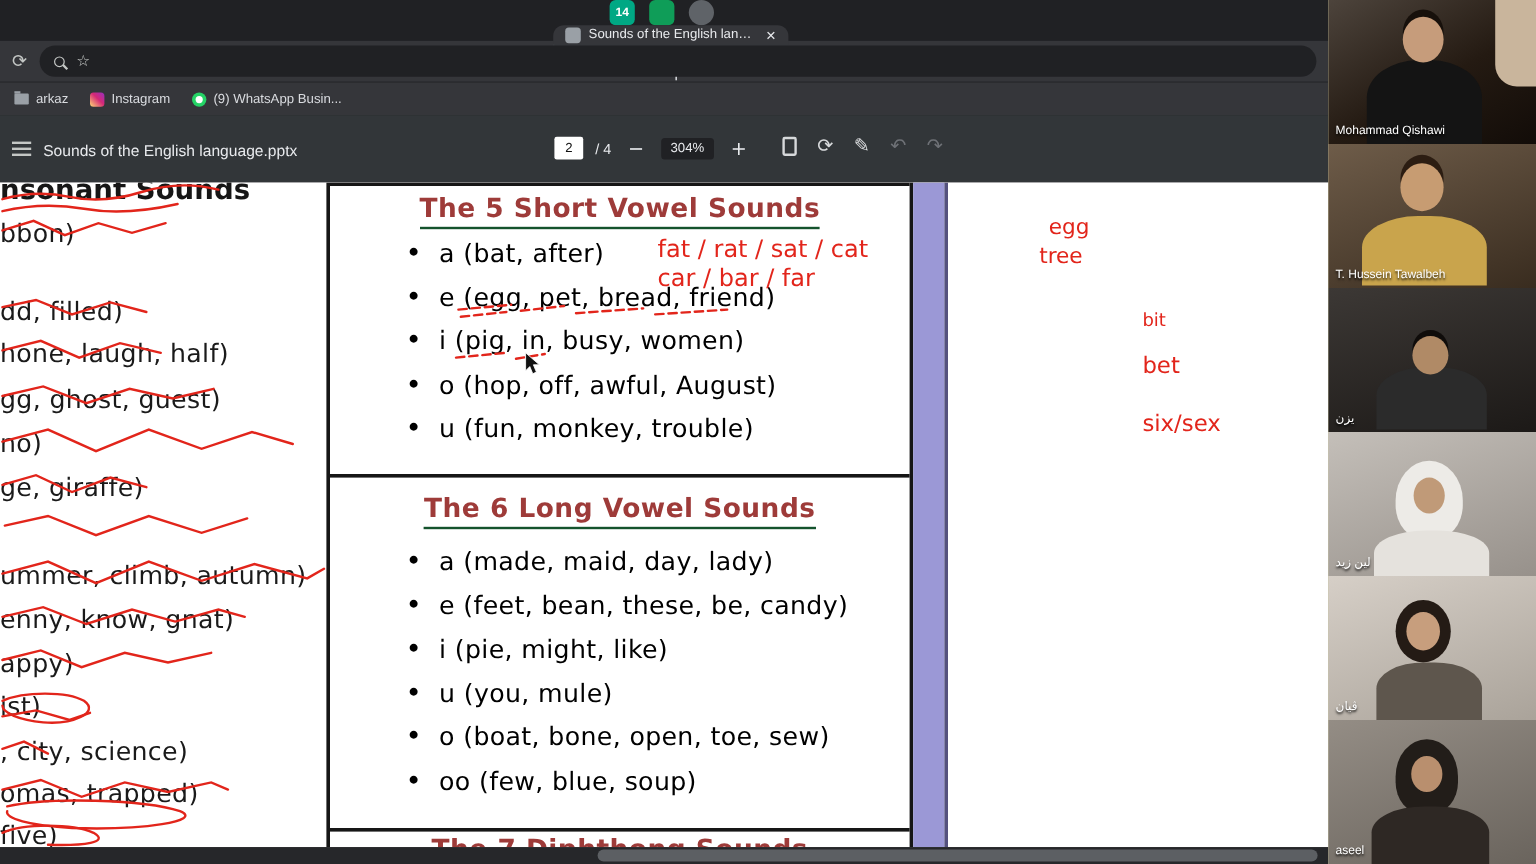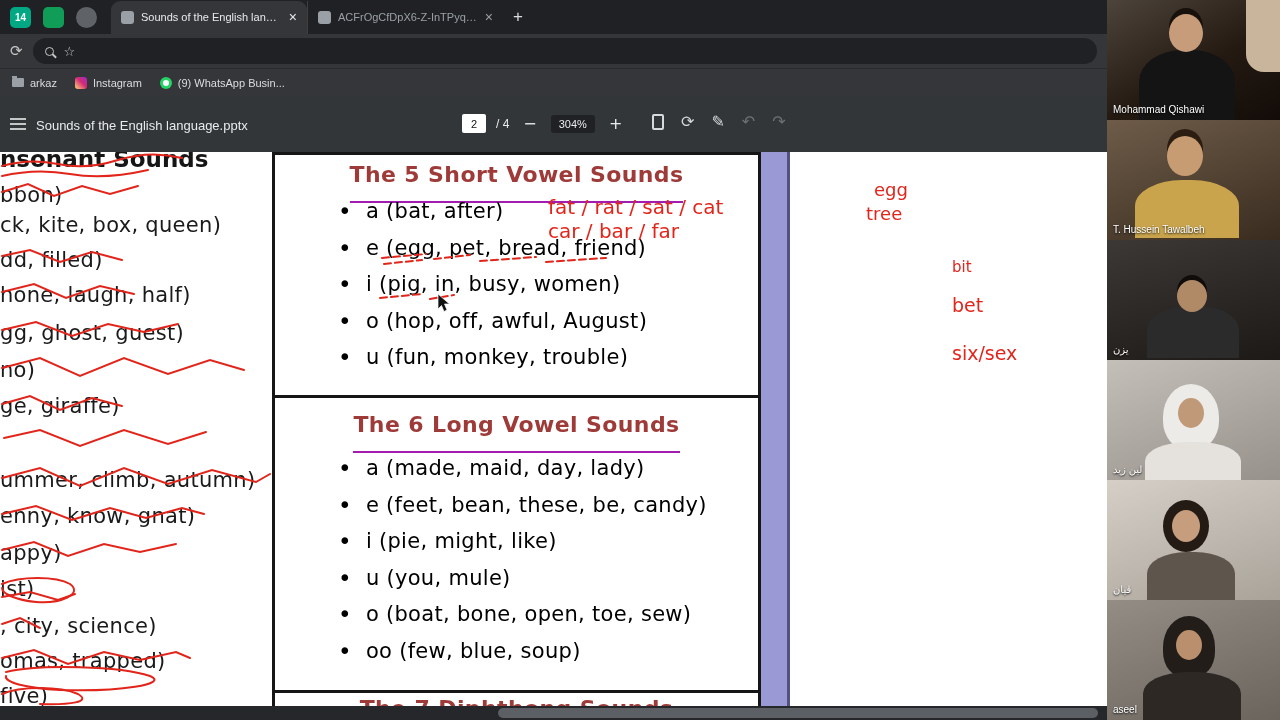--- a/index.html
+++ b/index.html
@@ -2,21 +2,21 @@
 <html><head>
 <meta charset="utf-8">
 <style>
   * { margin:0; padding:0; box-sizing:border-box; }
   html,body { width:1280px; height:720px; overflow:hidden; background:#202124;
     font-family:"Liberation Sans", sans-serif; }
 
   .browser { position:absolute; left:0; top:0; width:1107px; height:720px; }
 
   
-  .tabstrip { height:34px; background:#202124; display:flex; align-items:center; padding-left:10px; }
+  .tabstrip { height:34px; background:#202124; display:flex; align-items:center; padding-left:10px;flex-direction:column; }
   .pinned { display:flex; gap:12px; margin-right:14px; align-items:center; }
   .pin { width:21px; height:21px; border-radius:5px; display:flex; align-items:center; justify-content:center;
     font-size:10px; font-weight:bold; color:#fff; }
   .pin-wa { background:#00a884; }
   .pin-sheet { background:#0f9d58; }
   .pin-ext { background:#5f6368; border-radius:50%; }
   .tab { height:33px; display:flex; align-items:center; gap:7px; padding:0 10px; width:196px; }
   .tab-active { background:#35363a; border-radius:9px 9px 0 0; color:#e8eaed; }
   .tab-inactive { color:#9aa0a6; border-left:1px solid #3c4043; }
   .fav { width:13px; height:13px; border-radius:3px; background:#9aa0a6; flex:none; }
@@ -70,21 +70,21 @@
   .vline-b { position:absolute; left:758px; top:0; width:3px; height:554px; background:#161616; }
   .hline { position:absolute; left:275px; width:483px; height:3px; background:#161616; }
   .purple { position:absolute; left:761px; top:0; width:26px; height:554px; background:#9b98d6; }
   .purple-edge { position:absolute; left:787px; top:0; width:3px; height:554px; background:#54517e; }
 
   .lc-heading { position:absolute; left:0; top:-6px; font-size:23px; font-weight:bold; color:#161616; white-space:nowrap; }
   .lc-line { position:absolute; left:0; font-size:21px; color:#1a1a1a; white-space:nowrap; letter-spacing:.3px; }
 
   .box-title { position:absolute; left:275px; width:483px; text-align:center; font-size:22px; font-weight:bold;
     color:#9e3b39; letter-spacing:.4px; }
-  .box-title span { border-bottom:2px solid #a21caf; padding-bottom:14px; }
+  .box-title span { border-bottom:2px solid #14532d; padding-bottom:2px; }
   .vlist { position:absolute; left:338px; list-style:none; font-size:21px; color:#000000; letter-spacing:.3px; }
   .vlist li { height:36.5px; display:flex; align-items:center; white-space:nowrap; }
   .vlist li::before { content:"\2022"; margin-right:14px; font-size:23px; }
 
   .ann { position:absolute; color:#e2251b; white-space:nowrap; }
 
   .scrib { position:absolute; inset:0; pointer-events:none; }
 
   
   .hscroll { position:absolute; top:706px; left:0; width:1107px; height:14px; background:#26272a; }
@@ -194,21 +194,20 @@
     <div class="hline" style="top:0"></div>
     <div class="hline" style="top:243px"></div>
     <div class="hline" style="top:538px"></div>
     <div class="vline-a"></div>
     <div class="vline-b"></div>
     <div class="purple"></div>
     <div class="purple-edge"></div>
 
     <div class="lc-heading">nsonant Sounds</div>
     <div class="lc-line" style="top:31px">bbon)</div>
-    <div class="lc-line" style="top:61px">ck, kite, box, queen)</div>
     <div class="lc-line" style="top:96px">dd, filled)</div>
     <div class="lc-line" style="top:131px">hone, laugh, half)</div>
     <div class="lc-line" style="top:169px">gg, ghost, guest)</div>
     <div class="lc-line" style="top:206px">no)</div>
     <div class="lc-line" style="top:242px">ge, giraffe)</div>
     <div class="lc-line" style="top:316px">ummer, climb, autumn)</div>
     <div class="lc-line" style="top:352px">enny, know, gnat)</div>
     <div class="lc-line" style="top:389px">appy)</div>
     <div class="lc-line" style="top:425px">ist)</div>
     <div class="lc-line" style="top:462px">, city, science)</div>

